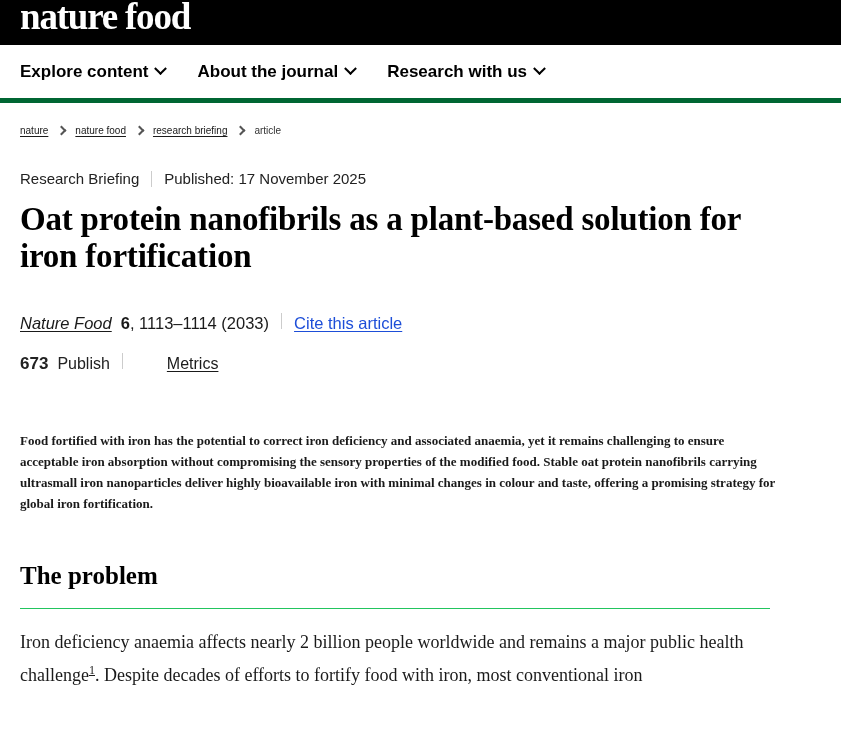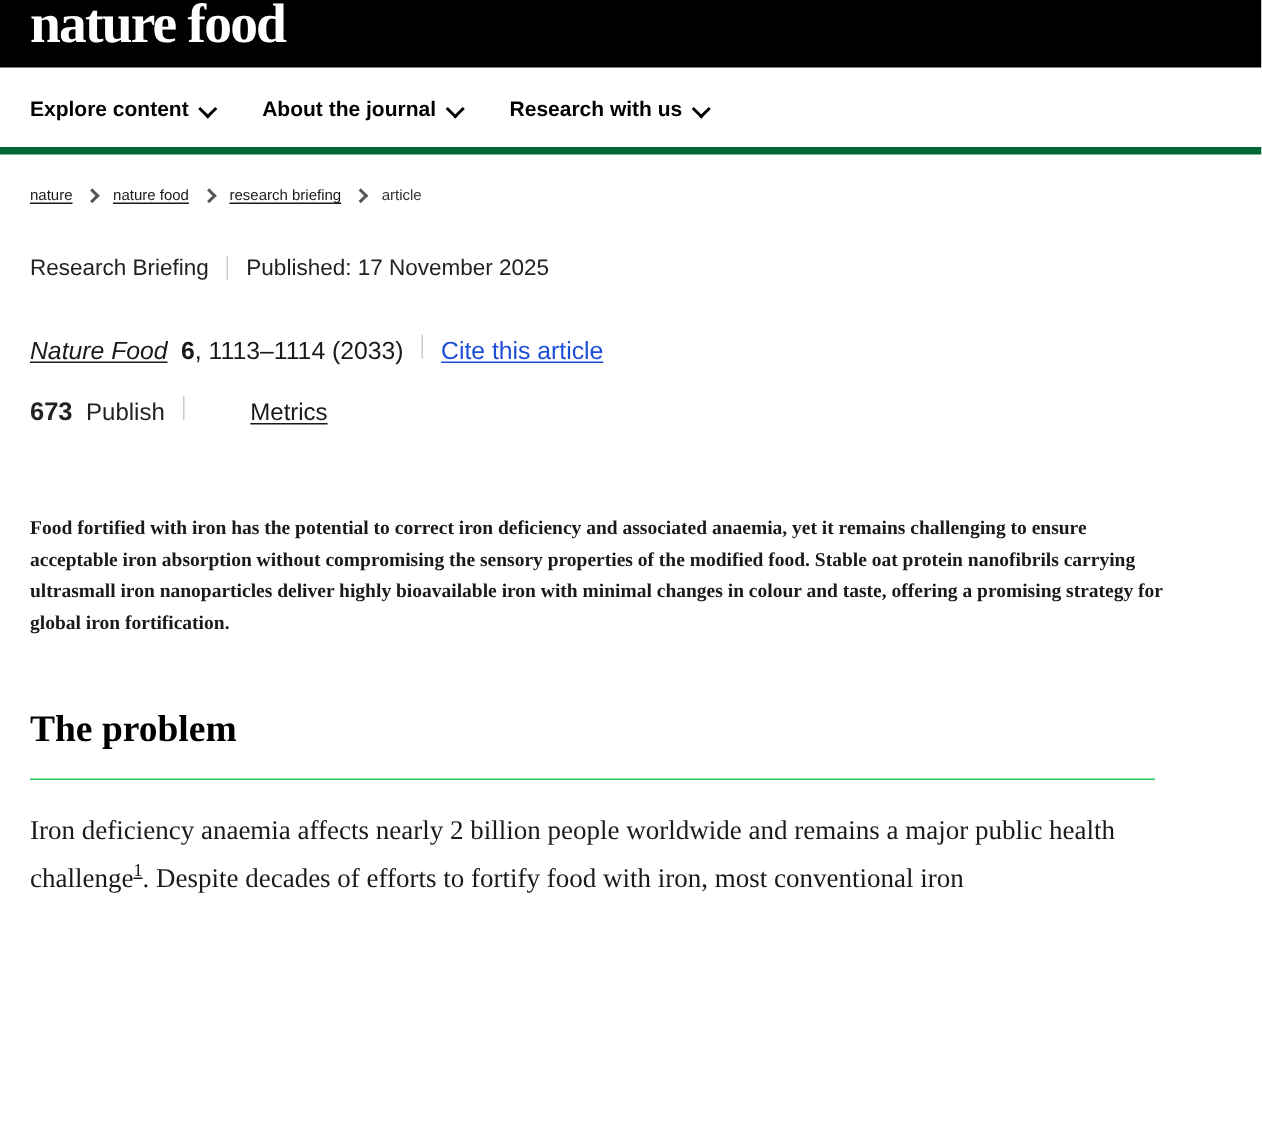--- a/index.html
+++ b/index.html
@@ -37,22 +37,22 @@
   .navbar {
     background: #ffffff;
     height: 58px;
     display: flex;
     align-items: center;
     padding: 0 20px;
     border-bottom: 5px solid #006633;
   }
   .nav-item {
     display: flex;
-    align-items: flex-end;
-    font-size: 14px;
+    align-items: center;
+    font-size: 17px;
     font-weight: 700;
     color: #000000;
     margin-right: 32px;
     cursor: pointer;
     font-family: "Liberation Sans", sans-serif;
     white-space: nowrap;
   }
   .chev {
     display: inline-block;
     margin-left: 8px;
@@ -237,20 +237,21 @@
     <span class="sep"></span>
     <span class="current">article</span>
   </div>
 
   <div class="meta-line">
     <span>Research Briefing</span>
     <span class="meta-divider"></span>
     <span>Published: 17 November 2025</span>
   </div>
 
+  <h1 class="article-title">Oat protein nanofibrils as a plant-based solution for iron fortification</h1>
 
   <div class="journal-line">
     <span class="journal-name">Nature Food</span>
     <span class="journal-vol">6</span>
     <span class="journal-pages">, 1113–1114 (2033)</span>
     <span class="meta-divider"></span>
     <span class="cite-link">Cite this article</span>
   </div>
 
   <div class="metrics-line">

